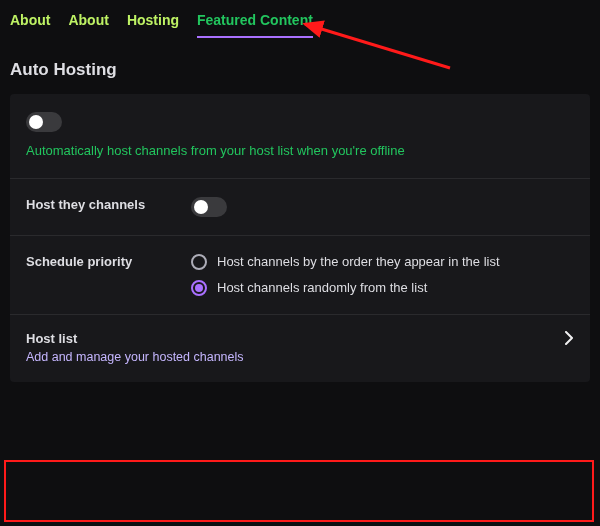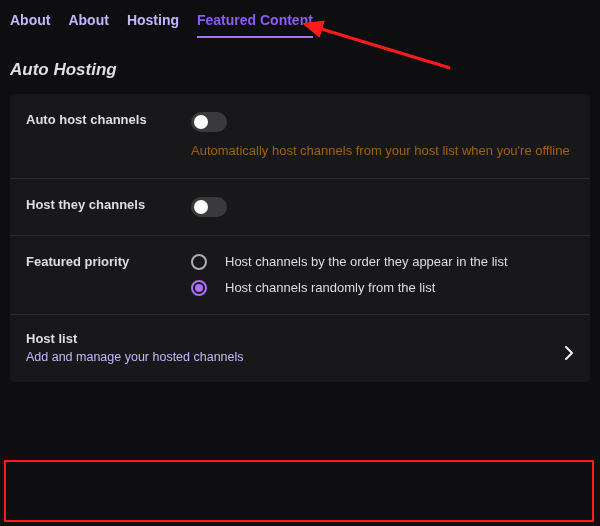--- a/index.html
+++ b/index.html
@@ -13,43 +13,42 @@
   }
   .tabs {
     display: flex;
     gap: 18px;
     padding: 8px 10px 0 10px;
     font-size: 14px;
     font-weight: 700;
   }
   .tab {
     padding: 4px 0 8px 0;
-    color: #c4b5fd;
+    color: #bef264;
     cursor: pointer;
     position: relative;
   }
   .tab.active {
-    color: #8b5cf6;
+    color: #22c55e;
     border-bottom: 2px solid #a970ff;
   }
   
   .arrow-overlay {
     position: absolute;
     top: 18px;
     left: 290px;
     width: 170px;
     height: 60px;
     pointer-events: none;
   }
   .section-title {
     font-size: 17px;
     font-weight: 700;
     color: #dedee3;
     padding: 22px 10px 14px 10px;
-    font-style: italic;
   }
   .panel {
     background: #18181b;
     margin: 0 10px;
     border-radius: 4px;
   }
   .row {
     display: flex;
     padding: 18px 16px;
     border-bottom: 1px solid #2a2a2d;
@@ -64,21 +63,21 @@
     line-height: 1.3;
   }
   .row-content {
     flex: 1;
     display: flex;
     flex-direction: column;
     gap: 10px;
   }
   .desc {
     font-size: 13px;
-    color: #a16207;
+    color: #22c55e;
     line-height: 1.35;
   }
   
   .toggle {
     width: 36px;
     height: 20px;
     border-radius: 10px;
     background: #3a3a3d;
     position: relative;
     cursor: pointer;
@@ -89,21 +88,21 @@
     height: 14px;
     border-radius: 50%;
     background: #fff;
     top: 3px;
     left: 3px;
   }
   
   .radio-item {
     display: flex;
     align-items: center;
-    gap: 18px;
+    gap: 10px;
     font-size: 13px;
     color: #dedee3;
     cursor: pointer;
   }
   .radio-outer {
     width: 16px;
     height: 16px;
     border-radius: 50%;
     border: 2px solid #adadb8;
     display: flex;
@@ -115,21 +114,21 @@
   }
   .radio-inner {
     width: 8px;
     height: 8px;
     border-radius: 50%;
     background: #a970ff;
   }
   
   .hostlist-row {
     display: flex;
-    align-items: flex-end;
+    align-items: flex-start;
     justify-content: space-between;
     padding: 16px 16px 18px 16px;
     cursor: pointer;
     position: relative;
   }
   .hostlist-row .hl-text { display: flex; flex-direction: column; gap: 4px; }
   .hl-title { font-size: 13px; font-weight: 700; color: #dedee3; }
   .hl-sub   { font-size: 12.5px; color: #c4b5fd; }
   .chevron {
     color: #efeff1;
@@ -159,41 +158,40 @@
     </marker>
   </defs>
   <line x1="160" y1="50" x2="15" y2="6" stroke="#ff1a1a" stroke-width="3" marker-end="url(#ah)"></line>
 </svg>
 
 <div class="section-title">Auto Hosting</div>
 
 <div class="panel">
 
   <div class="row">
-    <div class="row-label">Auto host channels</div>
     <div class="row-content">
       <div class="toggle">
         <div class="knob"></div>
       </div>
       <div class="desc">Automatically host channels from your host list when you're offline</div>
     </div>
   </div>
 
   <div class="row">
     <div class="row-label">Host they channels</div>
     <div class="row-content">
       <div class="toggle">
         <div class="knob"></div>
       </div>
     </div>
   </div>
 
 
   <div class="row">
-    <div class="row-label">Featured priority</div>
+    <div class="row-label">Schedule priority</div>
     <div class="row-content">
       <div class="radio-item">
         <span class="radio-outer"></span>
         <span>Host channels by the order they appear in the list</span>
       </div>
       <div class="radio-item">
         <span class="radio-outer selected">
           <span class="radio-inner"></span>
         </span>
         <span>Host channels randomly from the list</span>

